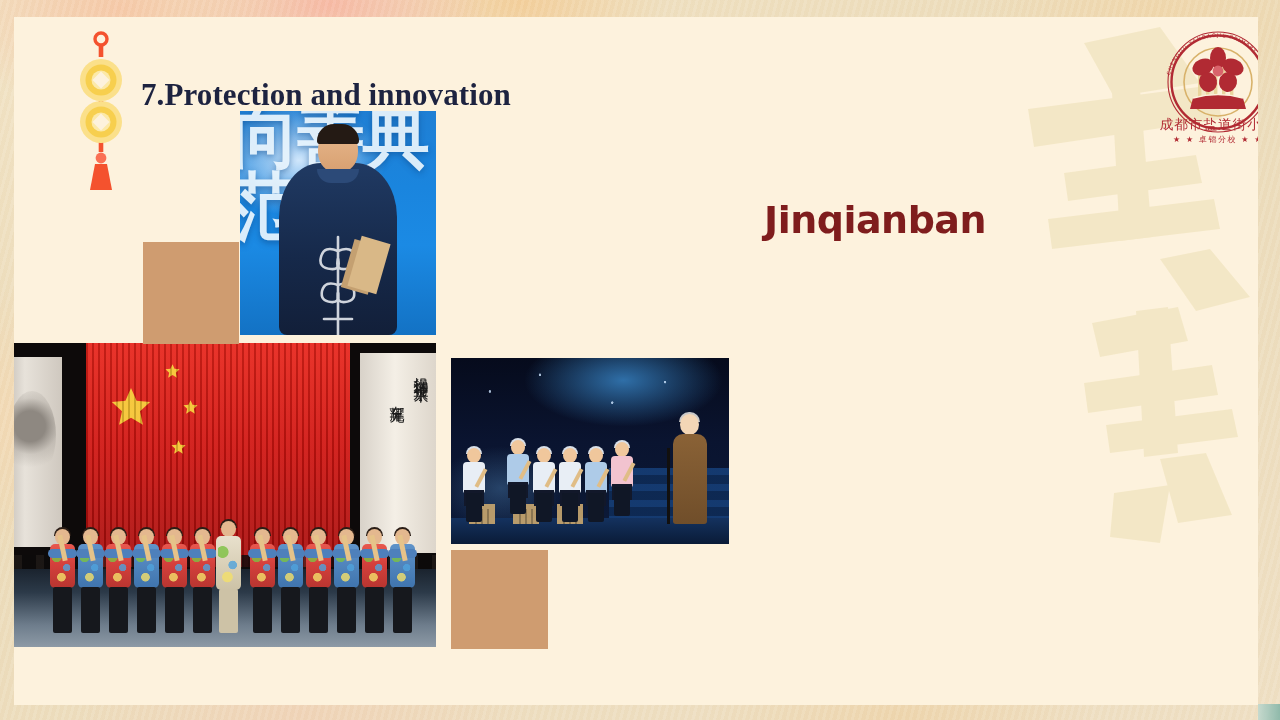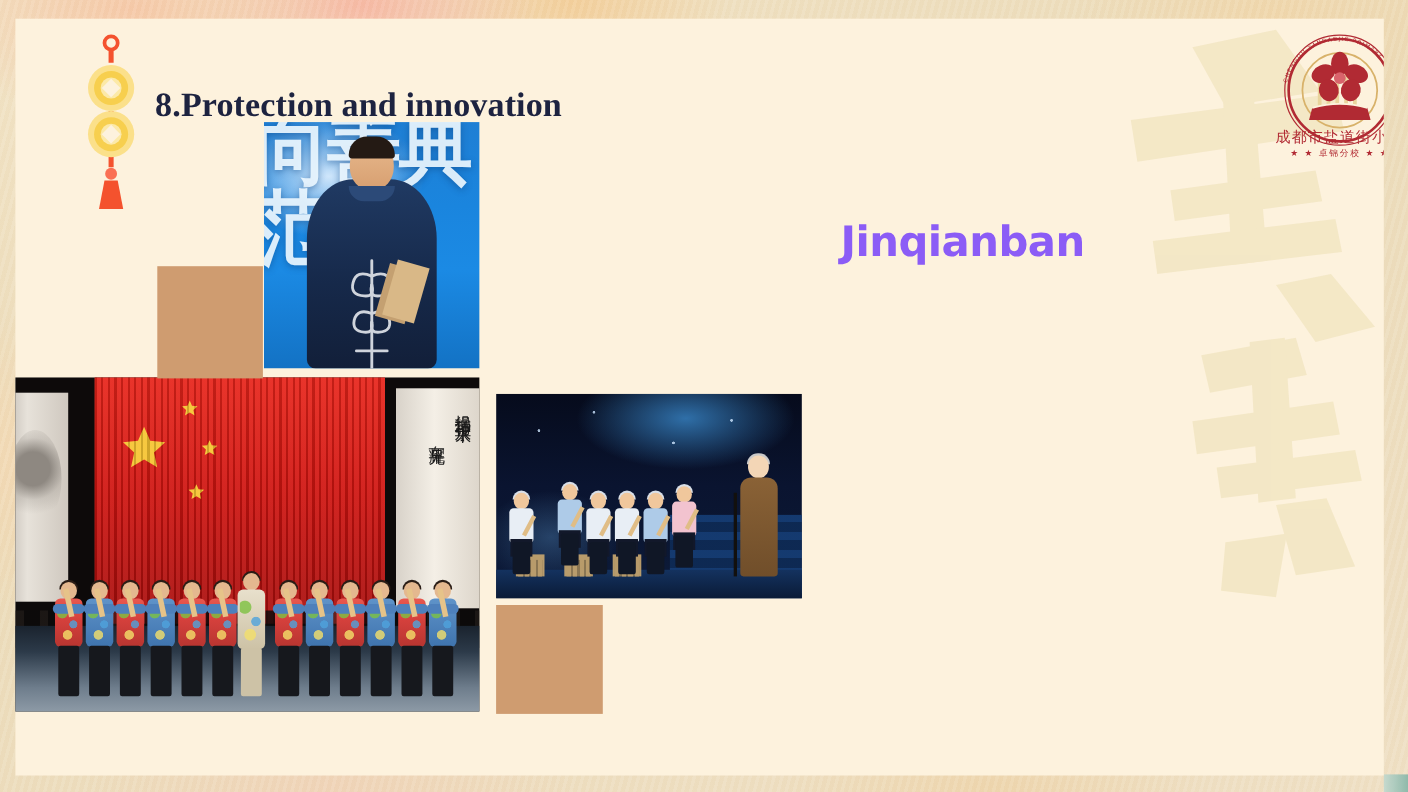--- a/index.html
+++ b/index.html
@@ -241,21 +241,21 @@
   
   .placeholder { position:absolute; background:#cf9c70; }
   .ph-box-1 { left:129px; top:225px; width:96px; height:102px; }
   .ph-box-2 { left:437px; top:533px; width:97px; height:99px; }
 
   
   .txtcol { position:absolute; left:735px; top:183px; width:476px; }
   .heading{
     font-family:"DejaVu Sans", sans-serif;
     font-weight:bold; font-size:38px; line-height:1.06;
-    color:#8b5cf6; letter-spacing:-.5px;
+    color:#7f1d1d; letter-spacing:-.5px;
     margin:0 0 6px 15px;
   }
   .para{
     font-family:"Liberation Serif", serif;
     font-size:23.5px; line-height:50px;
     color:#14100c; text-align:justify; text-justify:inter-word;
     margin-left:15px; width:462px;
   }
   .para::after{ content:""; display:inline-block; width:100%; }
 </style>
@@ -298,21 +298,21 @@
         <rect x="17" y="44" width="12" height="12" transform="rotate(45 23 50)" fill="#fdf2dd"></rect>
         <circle cx="23" cy="92" r="21" fill="#fbe08a"></circle>
         <circle cx="23" cy="92" r="15.5" fill="#f7cf4e"></circle>
         <circle cx="23" cy="92" r="9.5" fill="#fce9a8"></circle>
         <rect x="17" y="86" width="12" height="12" transform="rotate(45 23 92)" fill="#fdf2dd"></rect>
         <circle cx="23" cy="128" r="5.4" fill="#fa7054"></circle>
         <path d="M17 134 h12 l5 26 h-22 Z" fill="#f4522e"></path>
       </svg>
     </div>
 
-    <div class="title">8.Protection and innovation</div>
+    <div class="title">7.Protection and innovation</div>
 
     <div class="logo">
       <svg viewBox="0 0 130 125" xmlns="http://www.w3.org/2000/svg">
         <defs>
           <path id="arc" d="M 16 62 A 49 49 0 0 1 114 62"></path>
         </defs>
         <circle cx="65" cy="58" r="50" fill="none" stroke="#b12a33" stroke-width="1.1"></circle>
         <circle cx="65" cy="58" r="46.5" fill="none" stroke="#b12a33" stroke-width="2.4"></circle>
         <circle cx="65" cy="58" r="34" fill="none" stroke="#d8b26a" stroke-width="1.6"></circle>
         <g fill="#e9d39a" opacity="0.95">

